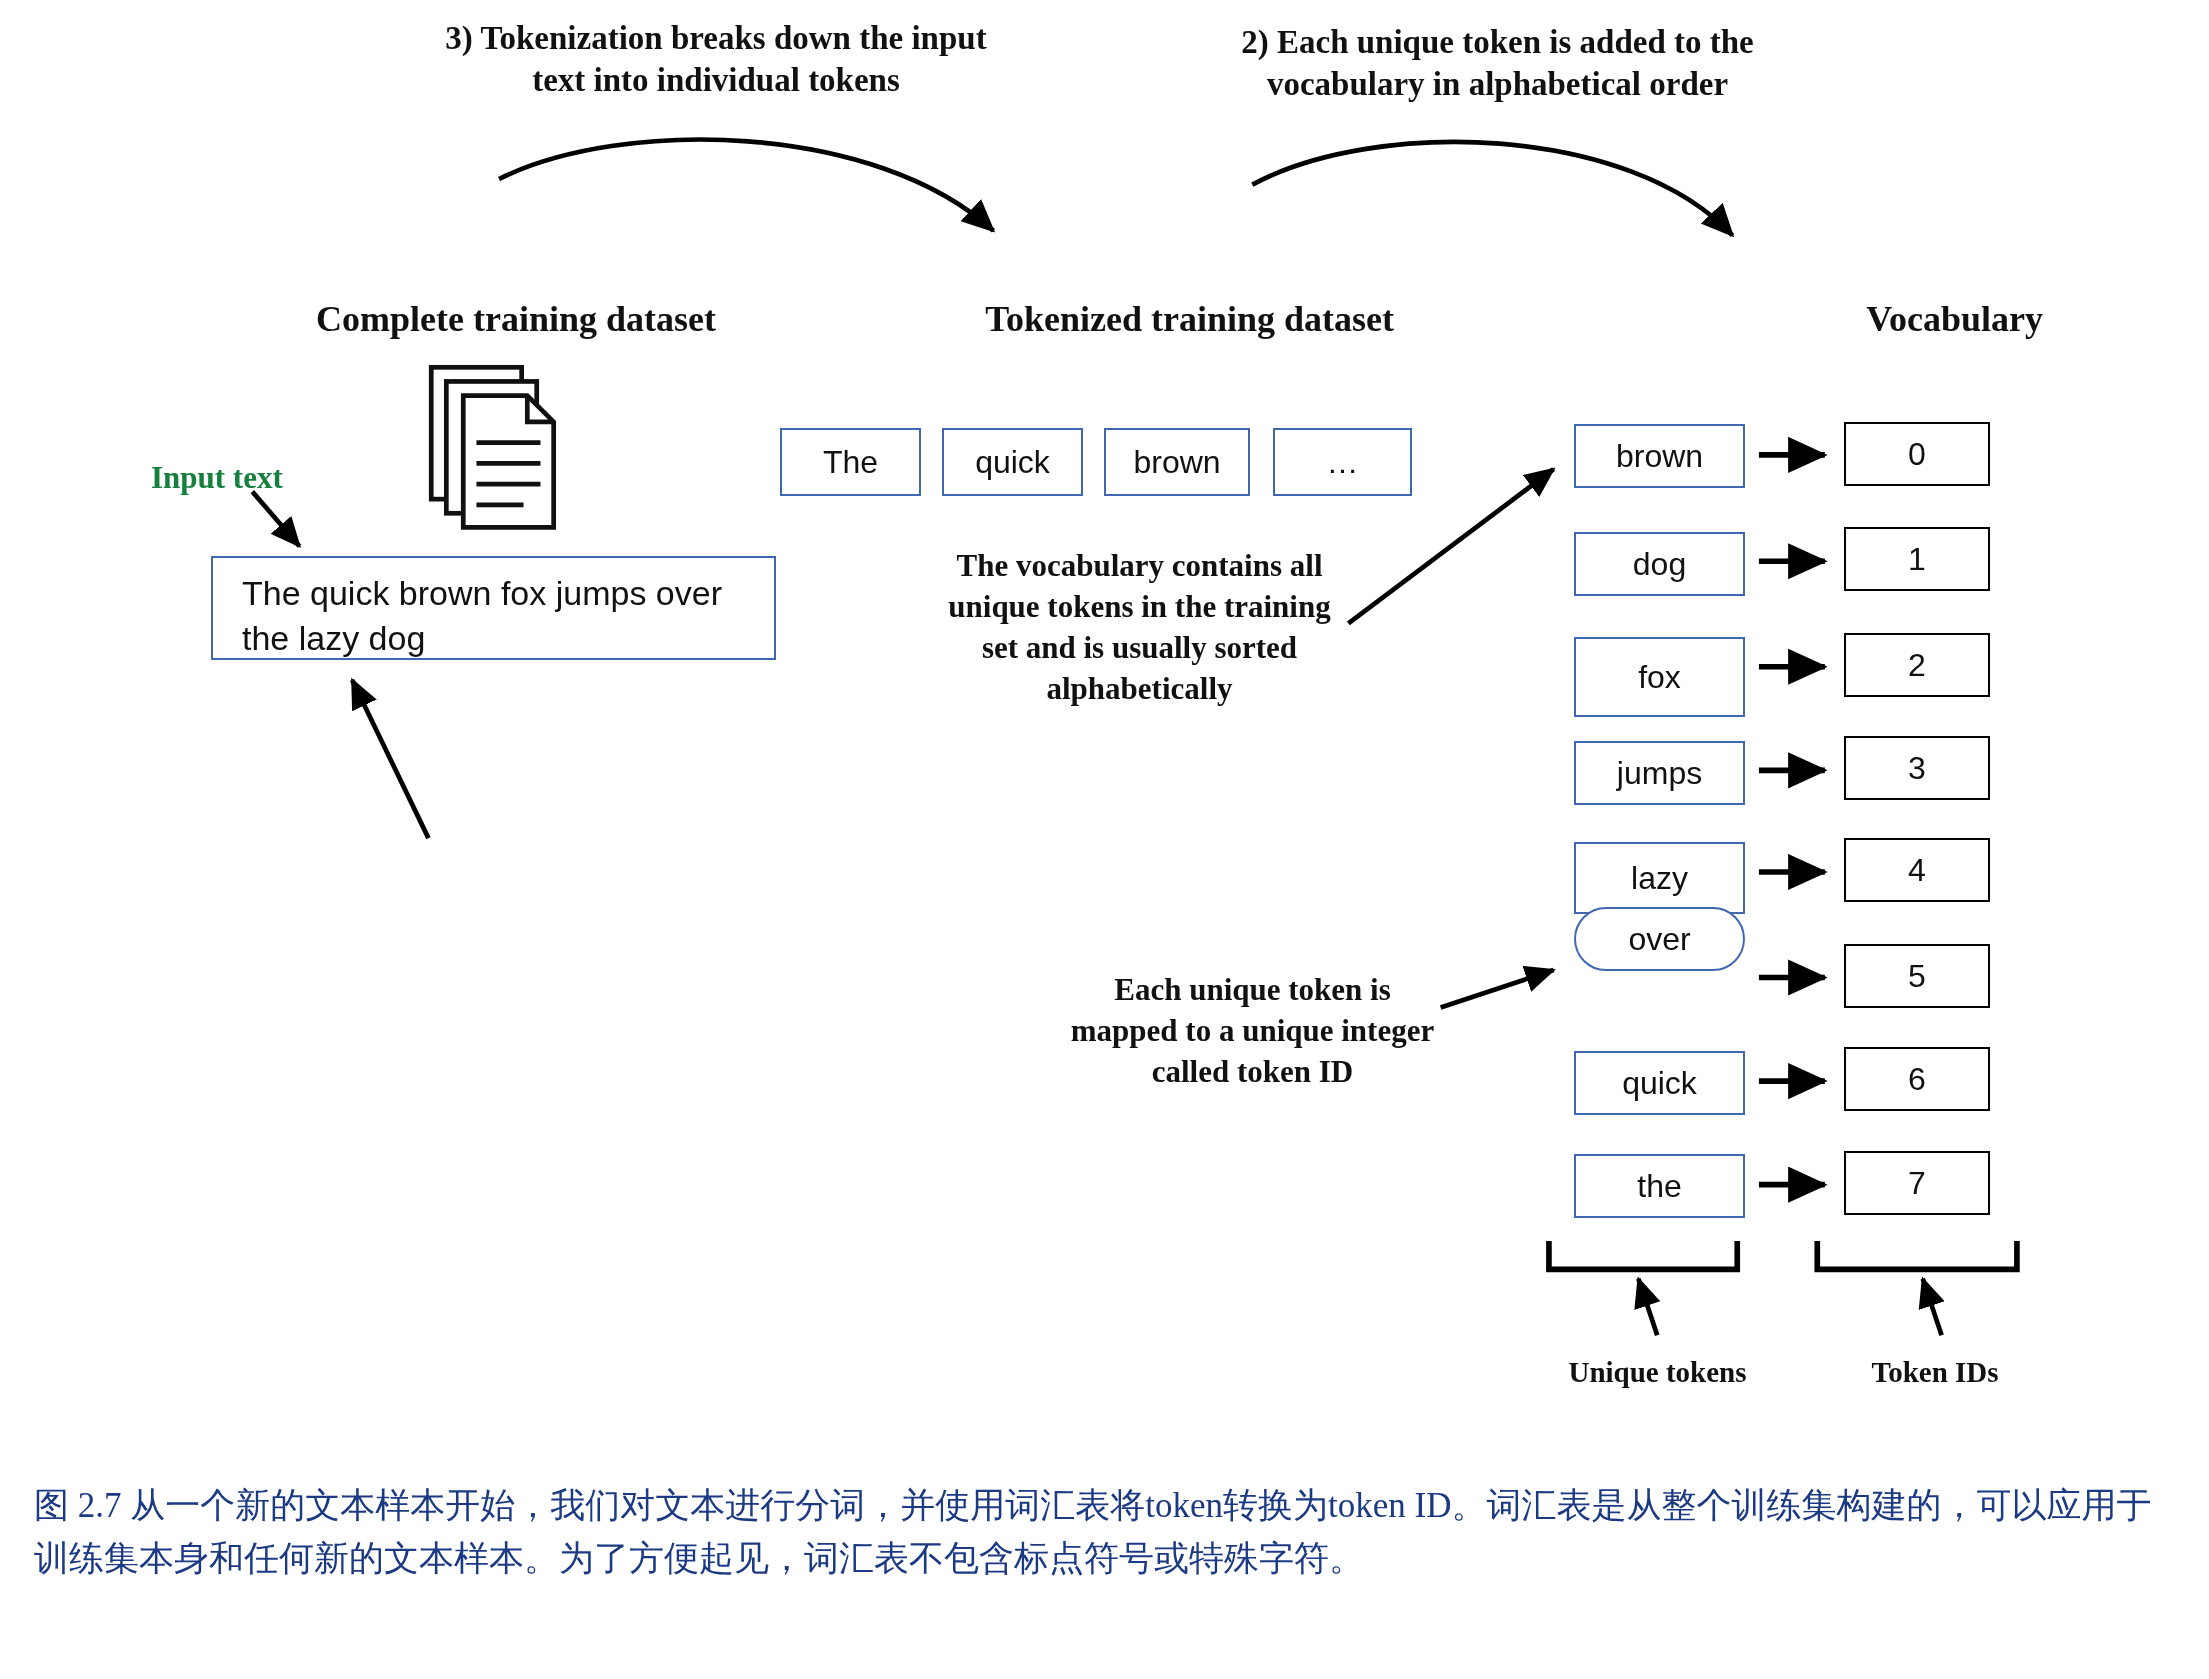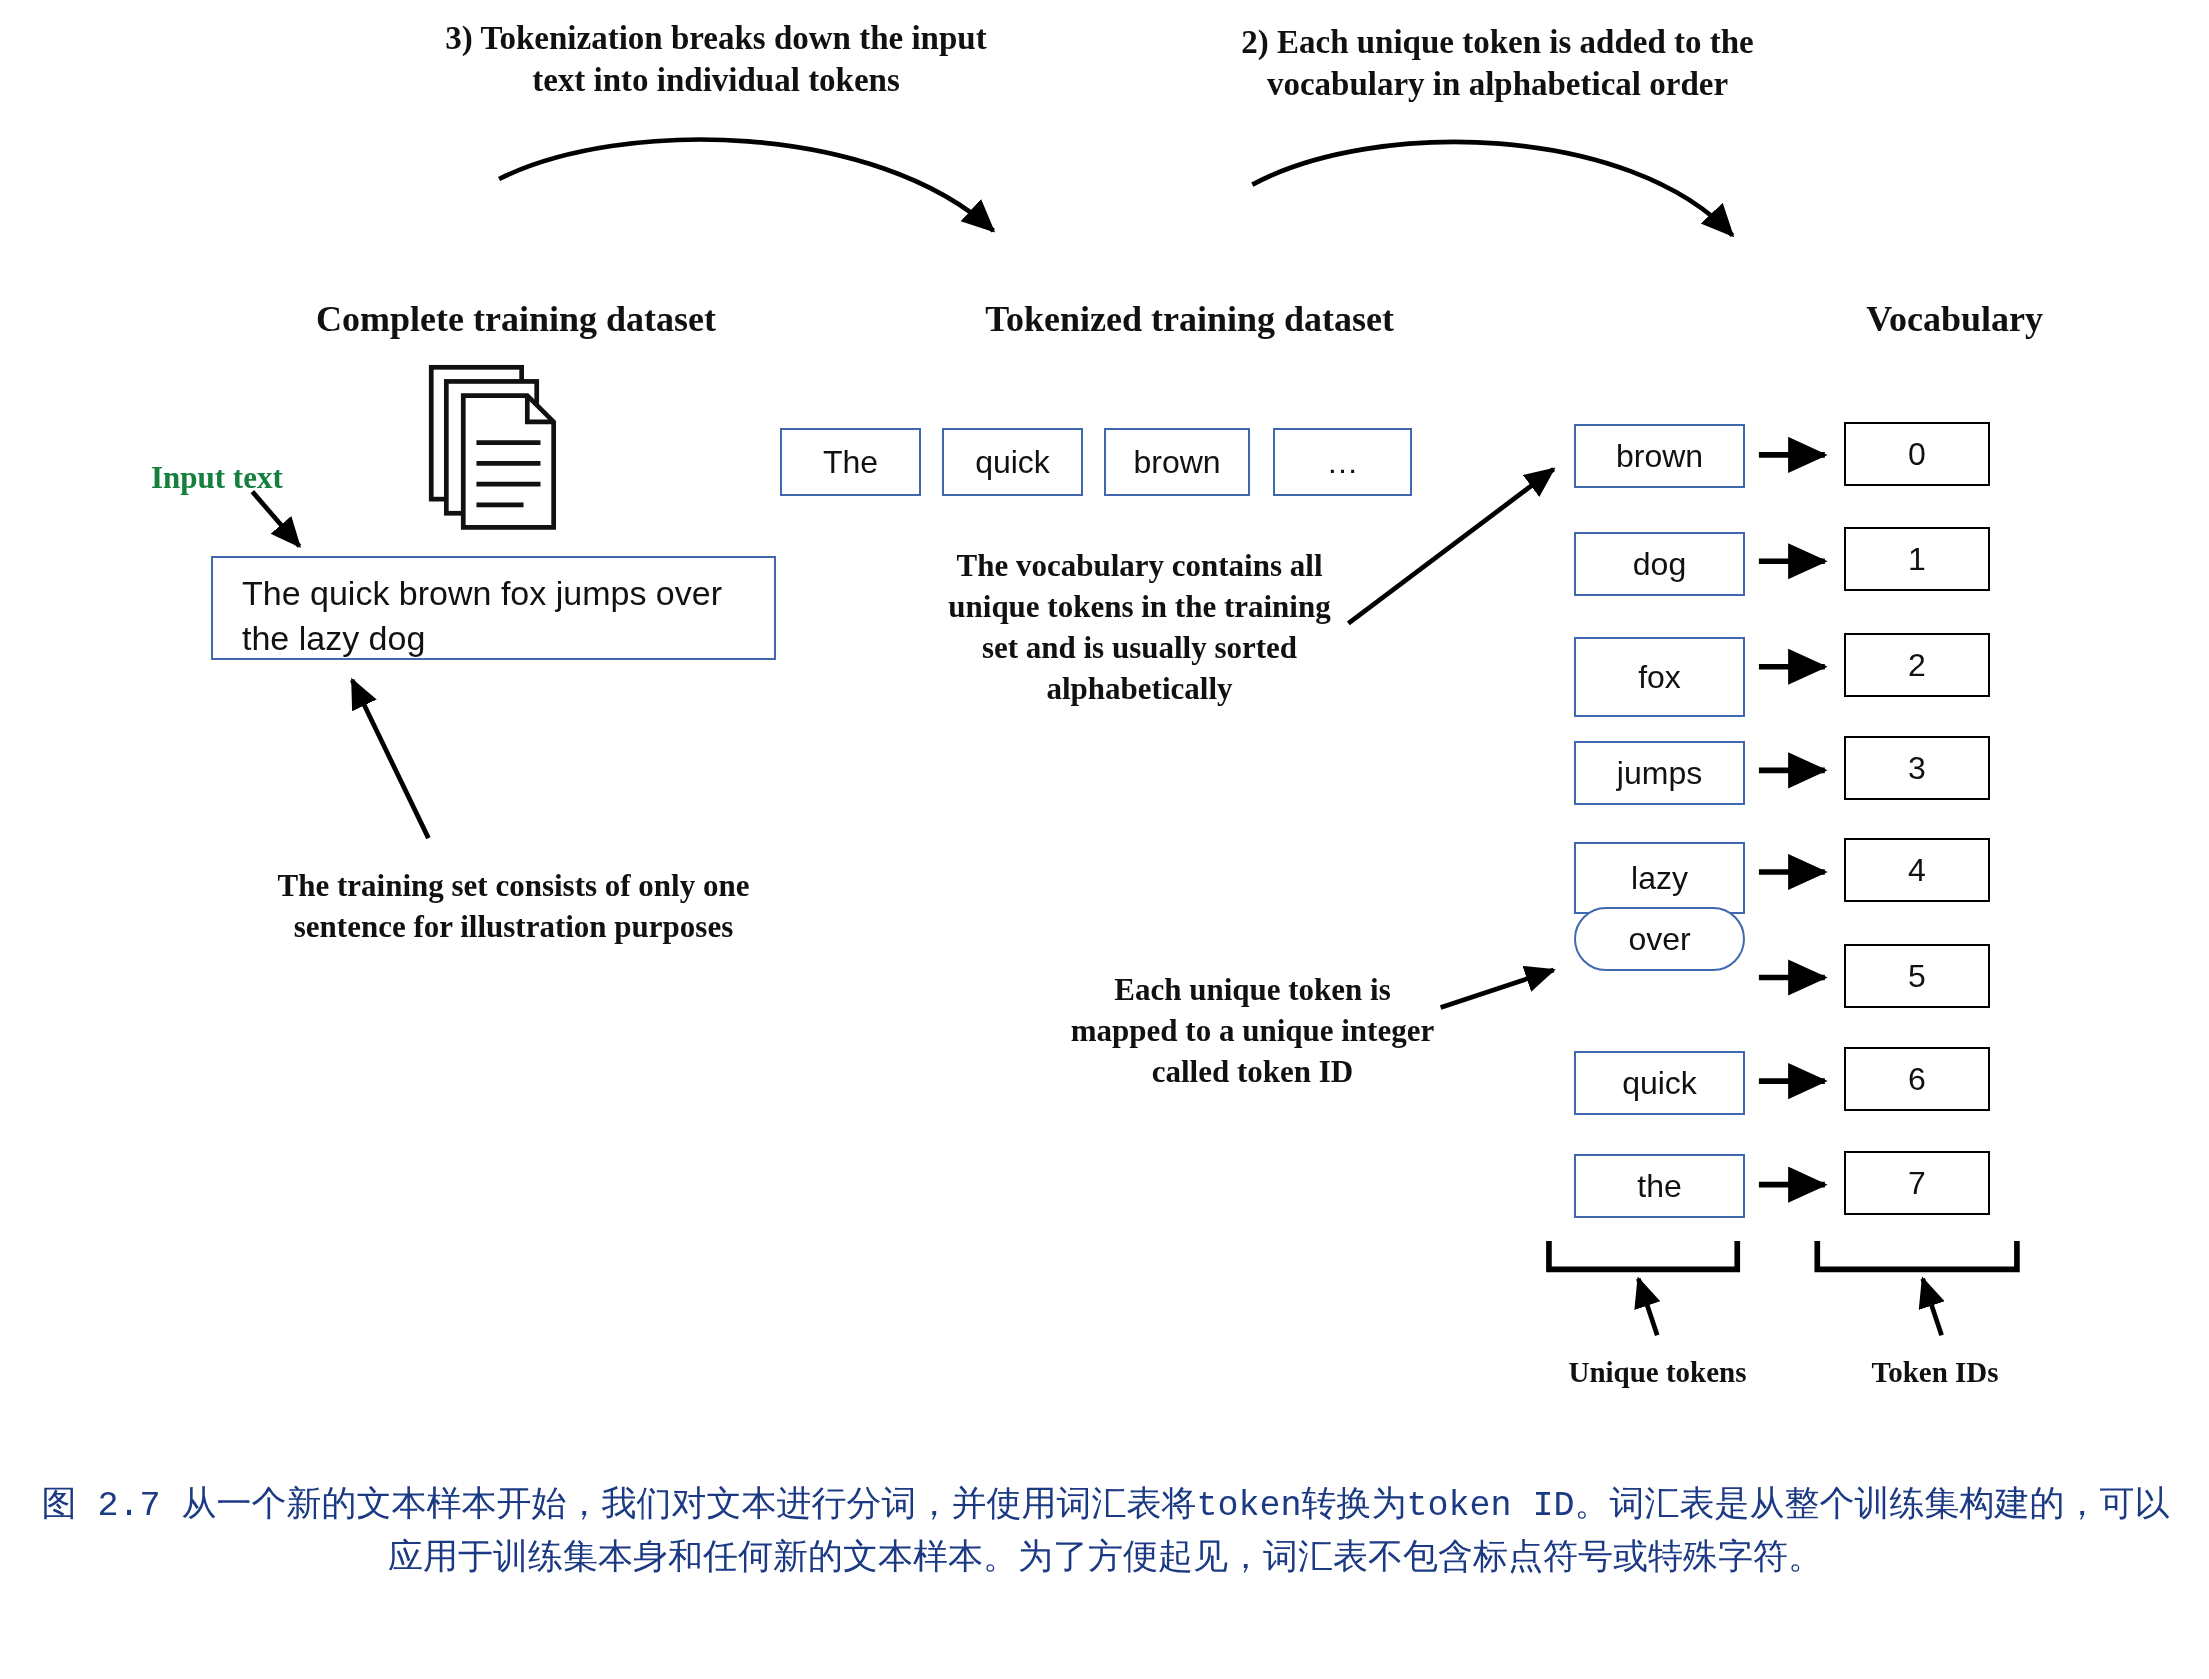--- a/index.html
+++ b/index.html
@@ -94,25 +94,24 @@
     font-size: 34px;
     line-height: 1.33;
     color: #111111;
   }
 
   .caption {
     position: absolute;
     left: 34px;
     top: 1480px;
     width: 2143px;
-    font-family: Liberation Mono, monospace;
+    font-family: Liberation Serif, serif;
     font-size: 35px;
     line-height: 1.5;
     color: #1c3a84;
-    text-align: center;
   }
   svg.overlay {
     position: absolute;
     left: 0; top: 0;
     width: 2209px;
     height: 1680px;
     pointer-events: none;
   }
 </style>
 </head>
@@ -124,21 +123,20 @@
   <div class="abs step-label" style="left:1196px; top:21px; width:603px;">2) Each unique token is added to the vocabulary in alphabetical order</div>
 
   <div class="abs col-title" style="left:113px; top:298px; width:603px;">Complete training dataset</div>
   <div class="abs col-title" style="left:810px; top:298px; width:584px;">Tokenized training dataset</div>
   <div class="abs col-title" style="left:1535px; top:298px; width:508px;">Vocabulary</div>
 
   <div class="abs input-label" style="left:151px; top:460px;">Input text</div>
 
   <div class="abs sentence-box" style="left:211px; top:556px; width:565px; height:104px;">The quick brown fox jumps over the lazy dog</div>
 
-  <div class="abs note" style="left:264px; top:866px; width:499px;">The training set consists of only one sentence for illustration purposes</div>
 
   <div class="abs box-blue" style="left:780px; top:428px; width:141px; height:68px;">The</div>
   <div class="abs box-blue" style="left:942px; top:428px; width:141px; height:68px;">quick</div>
   <div class="abs box-blue" style="left:1104px; top:428px; width:146px; height:68px;">brown</div>
   <div class="abs box-blue" style="left:1273px; top:428px; width:139px; height:68px;">…</div>
 
   <div class="abs note" style="left:942px; top:546px; width:395px;">The vocabulary contains all unique tokens in the training set and is usually sorted alphabetically</div>
 
   <div class="abs note" style="left:1064px; top:970px; width:377px;">Each unique token is mapped to a unique integer called token ID</div>
 

